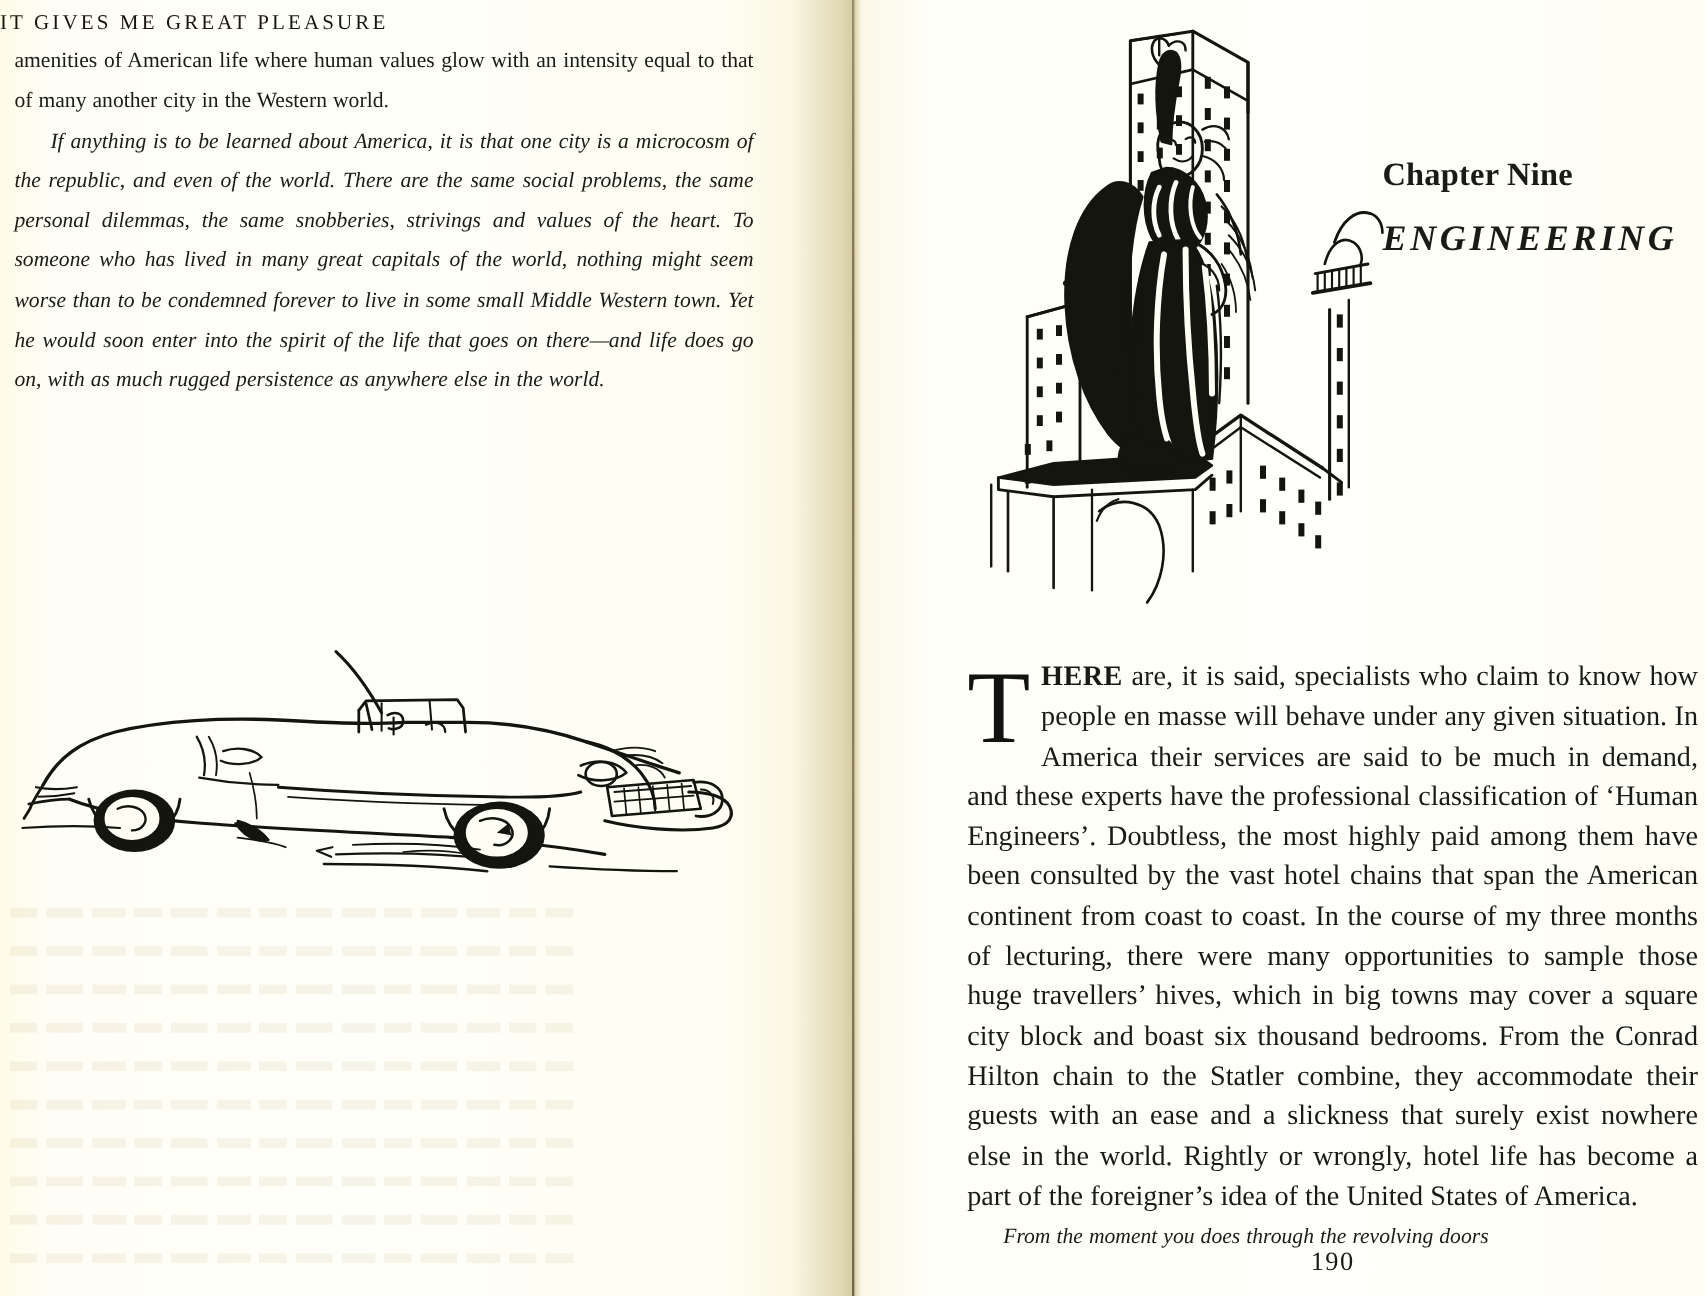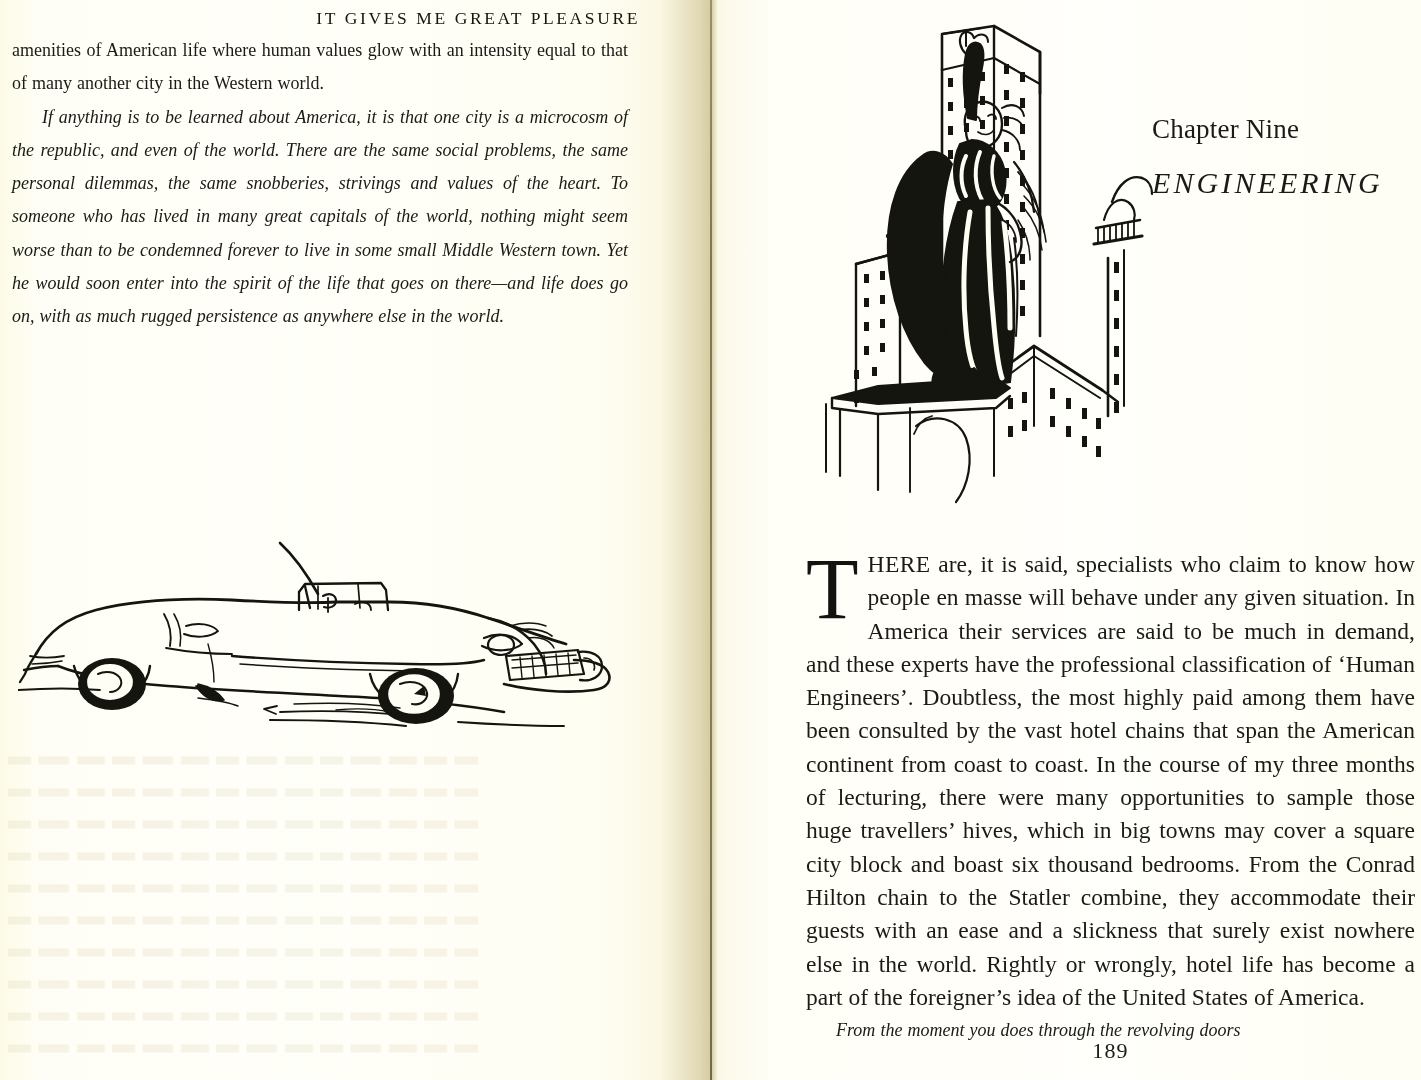--- a/index.html
+++ b/index.html
@@ -93,21 +93,21 @@
         #000 70px, #000 96px, transparent 98px, transparent 104px);
     pointer-events: none;
   }
 
   
   .running-head {
     position: absolute;
     left: 0;
     top: 8px;
     width: 640px;
-    text-align: right;
+    text-align: left;
     font-size: 17.5px;
     letter-spacing: 2.6px;
     font-variant: small-caps;
     text-transform: uppercase;
     color: #16150f;
   }
 
   
   .col-left {
     position: absolute;
@@ -145,28 +145,30 @@
     font-size: 86px;
     line-height: 70px;
     padding: 4px 9px 0 0;
     margin-top: 2px;
     font-family: "Liberation Serif", "DejaVu Serif", serif;
     color: #121210;
   }
   .smallcaps {
     font-variant: small-caps;
     letter-spacing: .4px;
+    font-weight: bold;
   }
 
   
   .chapter-block {
     position: absolute;
     left: 1152px;
-    top: 112px;
+    top: 128px;
     width: 266px;
+    font-weight: bold;
   }
   .chapter-number {
     font-size: 27px;
     line-height: 34px;
     letter-spacing: .2px;
     margin: 0 0 18px 0;
     white-space: nowrap;
   }
   .chapter-title-line {
     font-style: italic;
@@ -485,15 +487,15 @@
     <div class="chapter-title-line">ENGINEERING</div>
   </div>
 
   <div class="col-right">
     <p class="dropcap-para">
       <span class="dropcap">T</span><span class="smallcaps">HERE</span><span> are, it is said, specialists who claim to know how people en masse will behave under any given situation. In America their services are said to be much in demand, and these experts have the professional classification of ‘Human Engineers’. Doubtless, the most highly paid among them have been consulted by the vast hotel chains that span the American continent from coast to coast. In the course of my three months of lecturing, there were many opportunities to sample those huge travellers’ hives, which in big towns may cover a square city block and boast six thousand bedrooms. From the Conrad Hilton chain to the Statler combine, they accommodate their guests with an ease and a slickness that surely exist nowhere else in the world. Rightly or wrongly, hotel life has become a part of the foreigner’s idea of the United States of America.</span>
     </p>
     <p class="para indent">From the moment you does through the revolving doors</p>
   </div>
 
-  <div class="folio">189</div>
+  <div class="folio">190</div>
 
 </div>
 
 </body></html>

